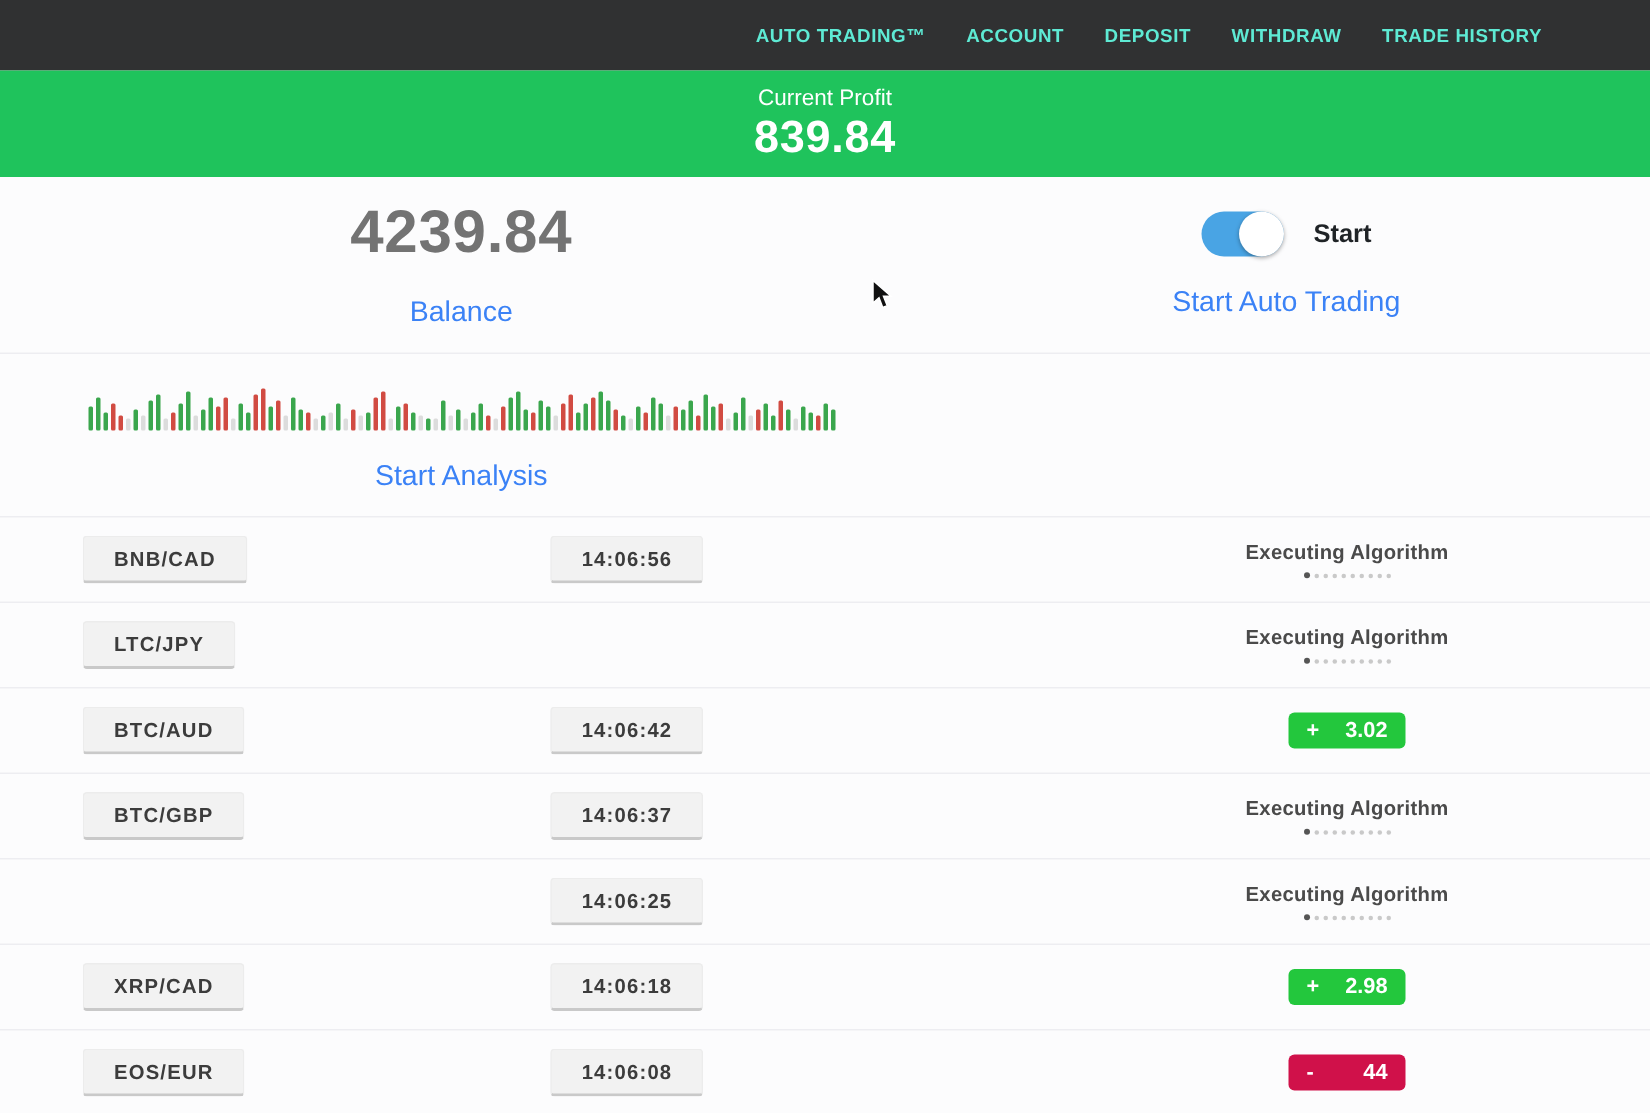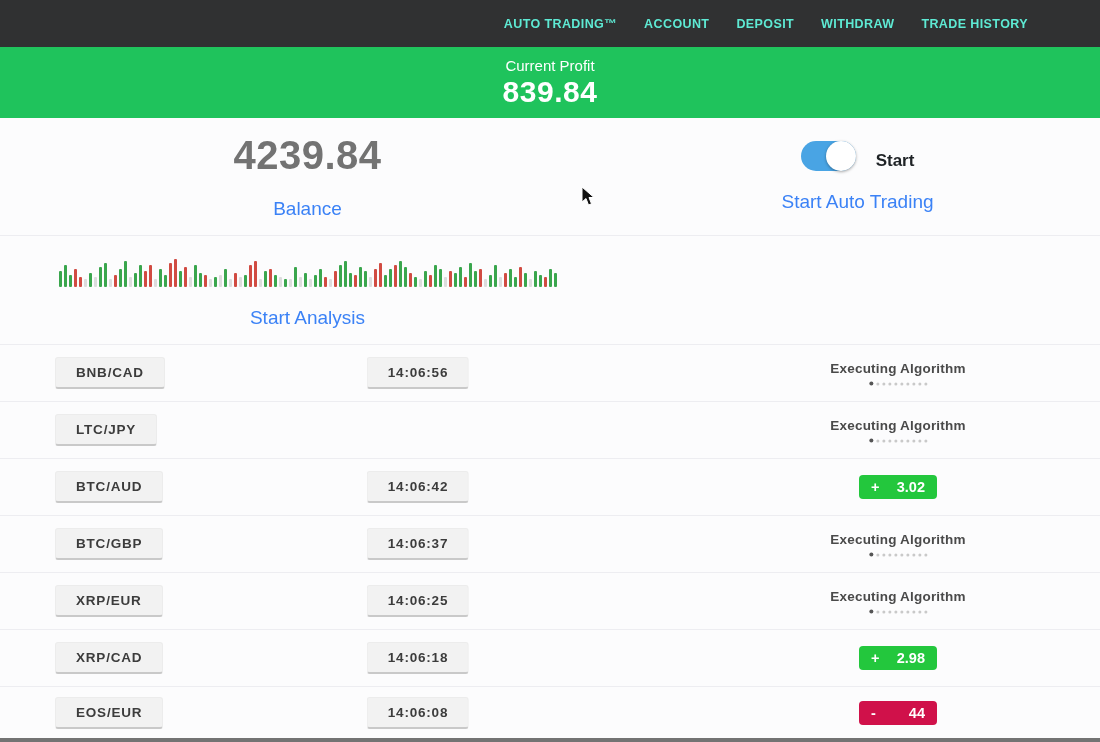--- a/index.html
+++ b/index.html
@@ -29,41 +29,41 @@
   
   .stats { display:flex; }
   .stats1 { height:117px; }
   .stats2 { height:109px; border-top:1px solid #ededf1; }
   .col-left  { width:615px; display:flex; flex-direction:column; align-items:center; justify-content:center; }
   .col-right { flex:1;      display:flex; flex-direction:column; align-items:center; justify-content:center; }
   .big-num   { font-size:40px; font-weight:bold; color:#737373; letter-spacing:0.5px; }
   .mid-num   { font-size:30px; font-weight:bold; color:#2f3337; }
   .stat-label{ font-size:19px; color:#3b82f6; margin-top:20px; }
   
-  .toggle-row { display:flex; align-items:flex-end; gap:20px; }
+  .toggle-row { display:flex; align-items:center; gap:20px; }
   .toggle {
     width:55px; height:30px; border-radius:15px; background:#49a4e4;
     position:relative; cursor:pointer; flex:none;
   }
   .toggle .knob {
     position:absolute; right:0px; top:0px; width:30px; height:30px;
     background:#ffffff; border-radius:50%;
     box-shadow:0 1px 3px rgba(0,0,0,0.35);
   }
   .toggle-label { font-size:17px; font-weight:bold; color:#1f2326; }
   
   .chart { display:flex; align-items:flex-end; gap:2px; height:36px; }
   .chart .bar { width:3px; border-radius:1px; }
   .bar.g { background:#3aa64d; }
   .bar.r { background:#d14b42; }
   .bar.e { background:#dcdcdc; }
   
   .trades { }
   .trade-row { height:57px; position:relative; border-top:1px solid #ededf1; background:#fcfcfd; }
-  .trade-row:last-child { border-bottom:5px solid #737373; }
+  .trade-row:last-child { border-bottom:1px solid #737373; }
   .chip {
     background:#f2f2f2; border:1px solid #ececec; border-bottom:2px solid #c9c9c9;
     border-radius:3px; padding:7px 20px;
     font-weight:bold; font-size:13.5px; color:#3c3c3c; letter-spacing:0.8px;
     white-space:nowrap;
   }
   .pair-chip { position:absolute; left:55px;  top:50%; transform:translateY(-50%); }
   .time-chip { position:absolute; left:418px; top:50%; transform:translate(-50%,-50%); }
   .status-cell { position:absolute; left:898px; top:50%; transform:translate(-50%,-50%); text-align:center; }
   .exec-label { font-size:13.5px; font-weight:bold; color:#4a4a4a; letter-spacing:0.2px; white-space:nowrap; }
@@ -277,21 +277,20 @@
           <div class="dot"></div>
           <div class="dot"></div>
           <div class="dot"></div>
           <div class="dot"></div>
           <div class="dot"></div>
           <div class="dot"></div>
         </div>
       </div>
     </div>
     <div class="trade-row">
-      <div class="chip pair-chip">XRP/EUR</div>
       <div class="chip time-chip">14:06:25</div>
       <div class="status-cell">
         <div class="exec-label">Executing Algorithm</div>
         <div class="dots">
           <div class="dot active"></div>
           <div class="dot"></div>
           <div class="dot"></div>
           <div class="dot"></div>
           <div class="dot"></div>
           <div class="dot"></div>

